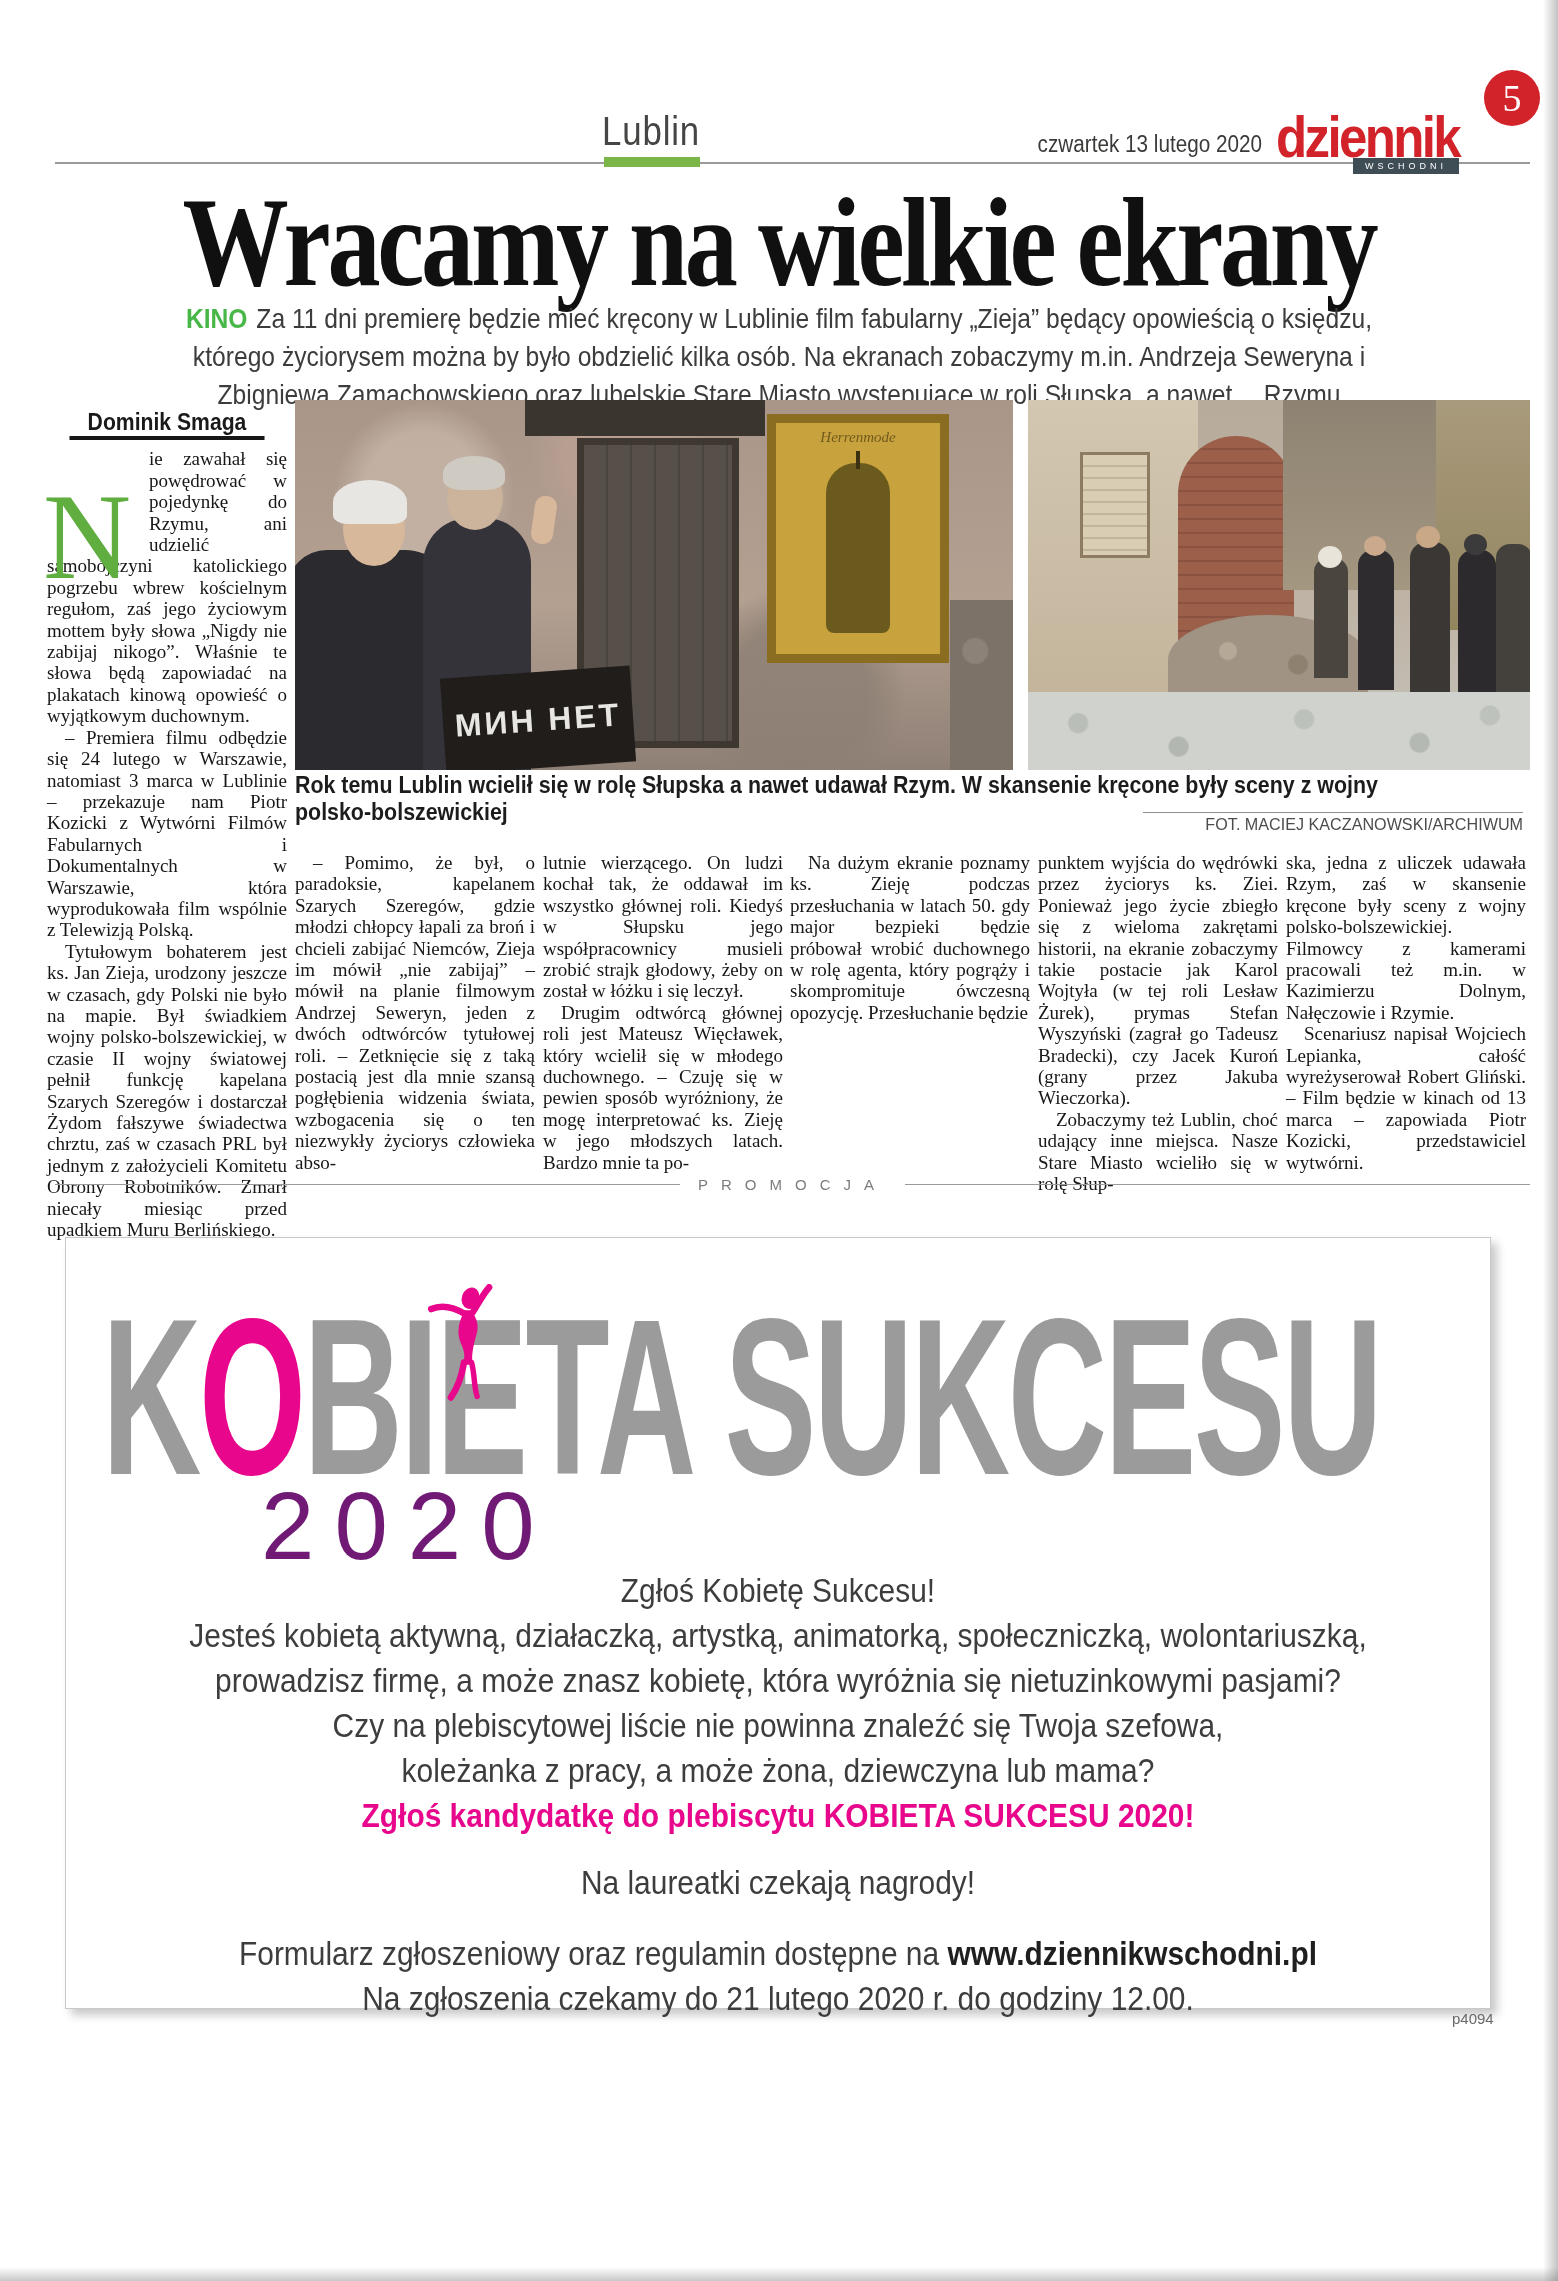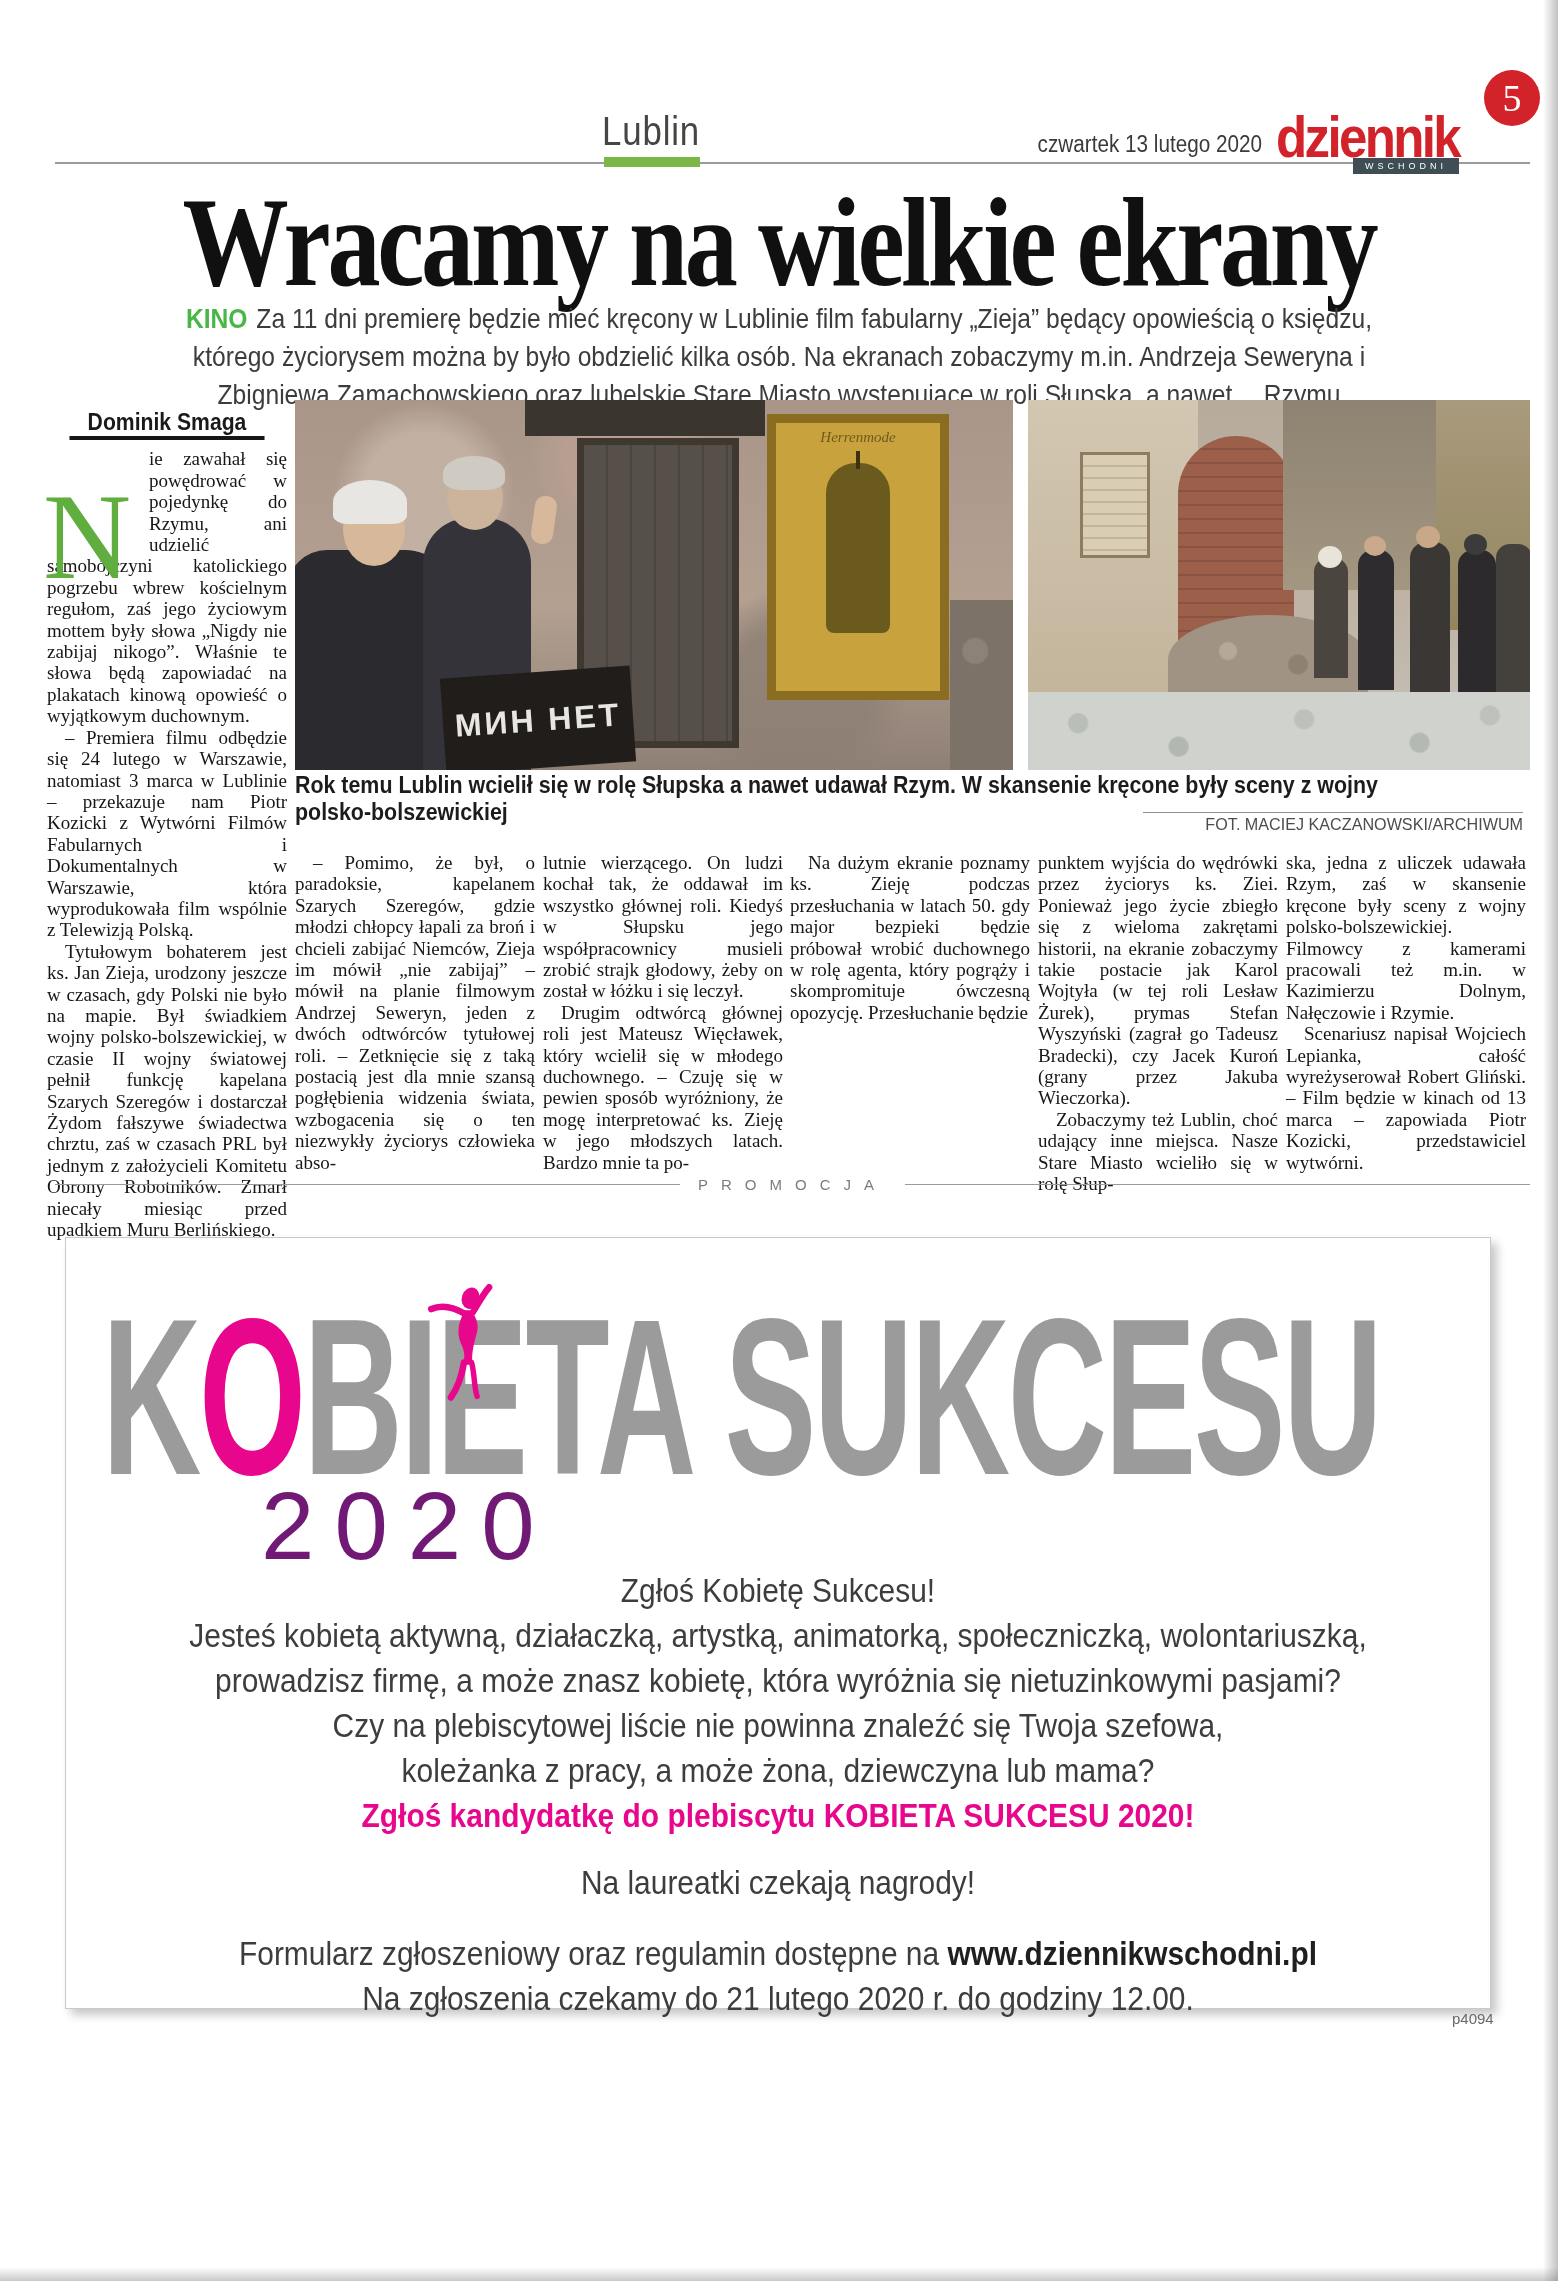--- a/index.html
+++ b/index.html
@@ -114,21 +114,21 @@
   <div class="abs photo" style="left:295px;top:400px;width:718px;height:370px;
        background:
          radial-gradient(circle at 18% 25%, rgba(196,178,164,.9) 0 60px, rgba(196,178,164,0) 90px),
          radial-gradient(circle at 70% 80%, rgba(141,127,116,.8) 0 70px, rgba(141,127,116,0) 110px),
          radial-gradient(circle at 45% 15%, rgba(185,159,146,.9) 0 50px, rgba(185,159,146,0) 90px),
          linear-gradient(180deg,#a99689 0%,#b3a091 55%,#8f8076 100%);">
     <div class="ph" style="left:230px;top:0;width:240px;height:36px;background:#3a352f;"></div>
     <div class="ph" style="left:282px;top:38px;width:148px;height:296px;background:
          repeating-linear-gradient(90deg,#57504a 0 22px,#4a443e 22px 24px);
          border:7px solid #3e3831;"></div>
-    <div class="ph" style="left:472px;top:14px;width:182px;height:286px;background:#c8a23c;
+    <div class="ph" style="left:472px;top:14px;width:182px;height:249px;background:#c8a23c;
          border:9px solid #8a6d20;box-sizing:border-box;">
       <div style="position:absolute;left:50%;top:6px;transform:translateX(-50%);
            font-family:'Liberation Serif',serif;font-style:italic;font-size:15px;color:#5a4716;opacity:.8;">Herrenmode</div>
       <div style="position:absolute;left:50%;top:40px;transform:translateX(-50%);width:64px;height:170px;
            background:#6b5a1e;border-radius:30px 30px 8px 8px;"></div>
       <div style="position:absolute;left:50%;top:28px;transform:translateX(-50%);width:4px;height:18px;background:#3c3110;"></div>
     </div>
     <div class="ph" style="left:655px;top:200px;width:63px;height:170px;background:
          radial-gradient(circle at 40% 30%, #8d8278 0 12px, transparent 14px),#7c7268;"></div>
 

